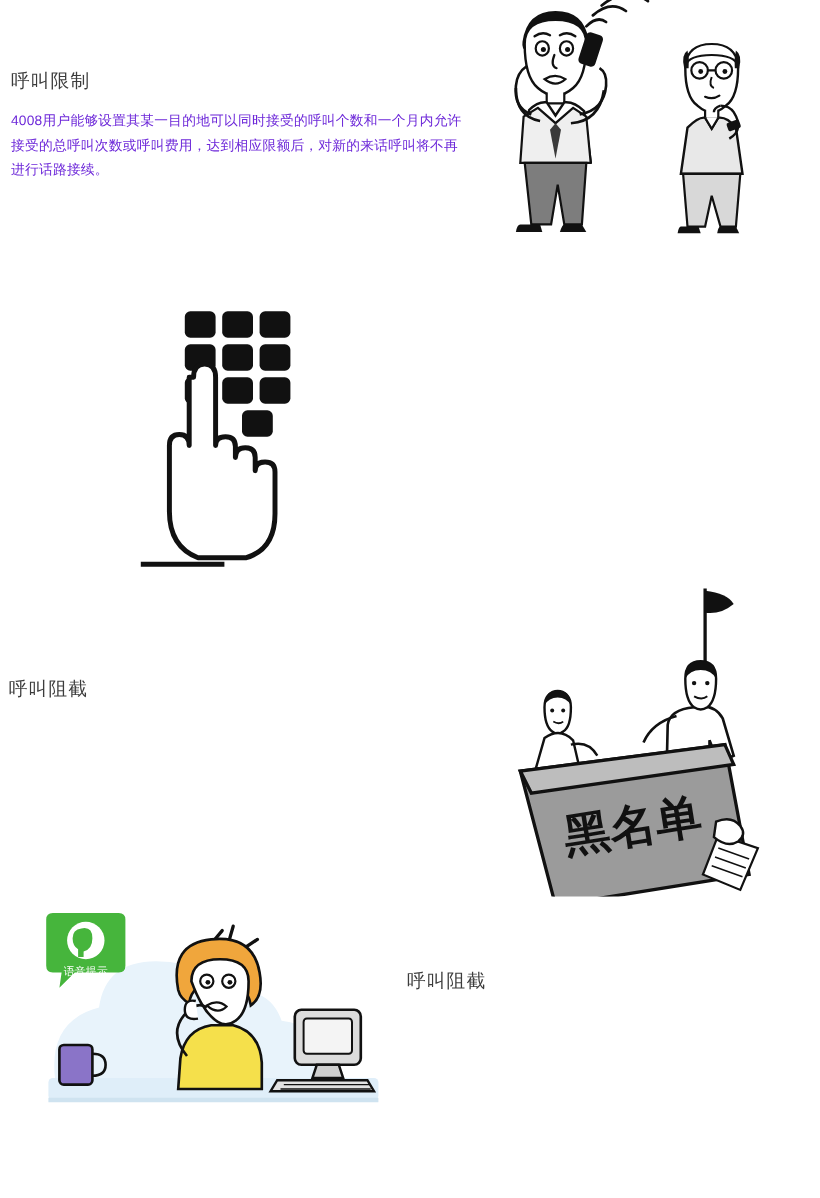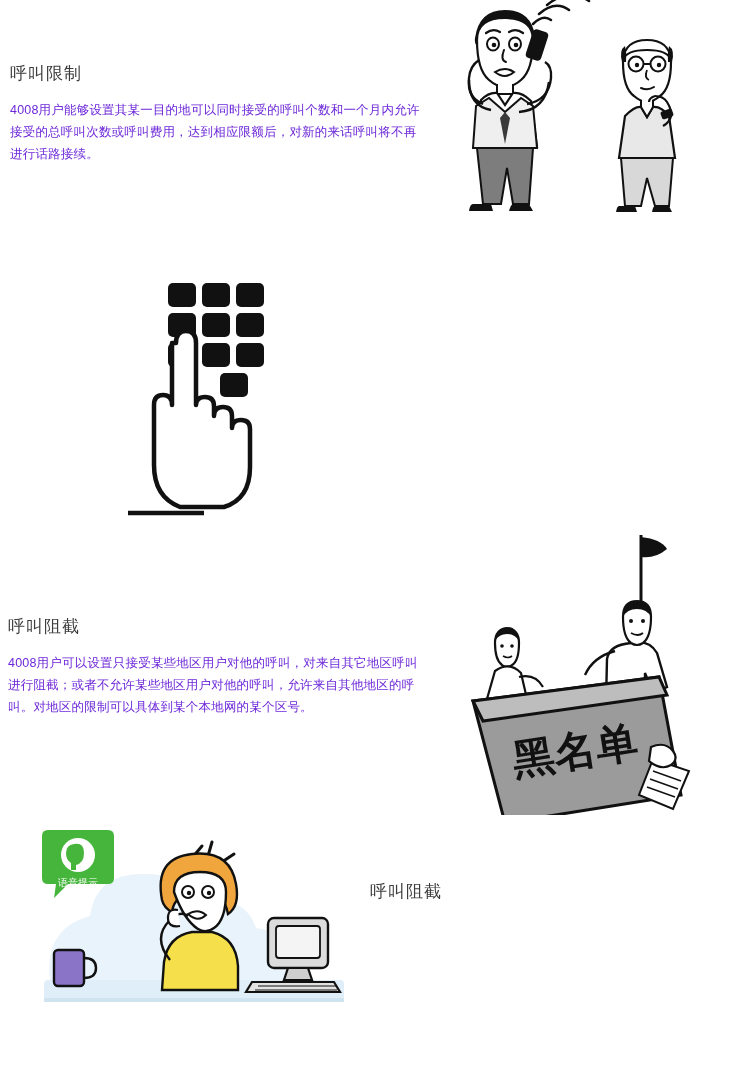--- a/index.html
+++ b/index.html
@@ -219,21 +219,20 @@
                q0 -10 9 -10 q9 0 9 10
                l0 -62 z" fill="#ffffff" stroke="#111" stroke-width="4.5" stroke-linejoin="round"></path>
 
       <path d="M48 248 l76 0" stroke="#111" stroke-width="4.5" fill="none"></path>
     </svg>
   </div>
 
 
   <div class="section" id="sec-call-blocking">
     <h2 class="sec-title">呼叫阻截</h2>
-    <p class="sec-body">4008用户可以设置只接受某些地区用户对他的呼叫，对来自其它地区呼叫进行阻截；或者不允许某些地区用户对他的呼叫，允许来自其他地区的呼叫。对地区的限制可以具体到某个本地网的某个区号。</p>
   </div>
 
   <div id="art-blacklist">
     <svg viewBox="0 0 285 290" width="285" height="290" xmlns="http://www.w3.org/2000/svg">
 
       <path d="M186 10 l0 110" stroke="#111" stroke-width="3" fill="none"></path>
       <path d="M186 12 q20 2 26 12 q-12 10 -26 8 z" fill="#111"></path>
 
       <path d="M176 118 q18 -4 26 10 l10 34 l-14 6 l-8 -20 l0 72 l-16 0 l-2 -58 l-6 58 l-16 0 l2 -86 q2 -14 24 -16z" fill="#ffffff" stroke="#111" stroke-width="2.4"></path>
       <path d="M158 168 l44 0 l-2 52 l-14 0 l-4 -34 l-6 34 l-16 0z" fill="#8a8a8a" stroke="#111" stroke-width="2.2"></path>

